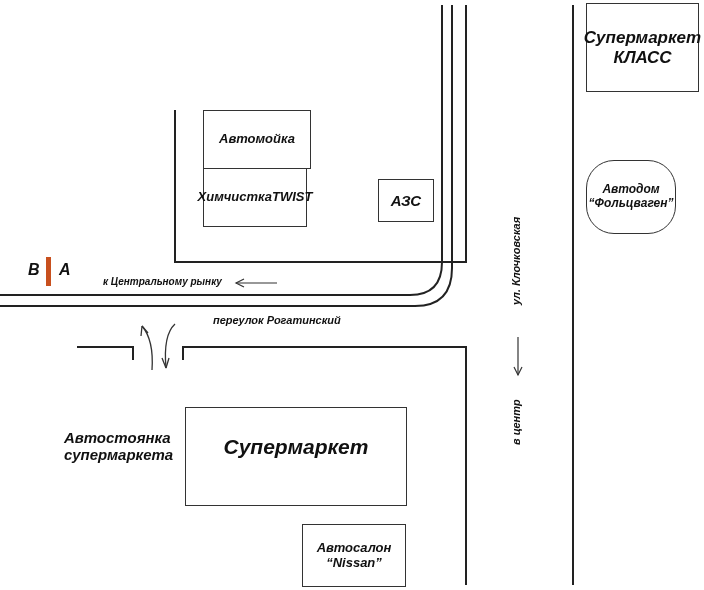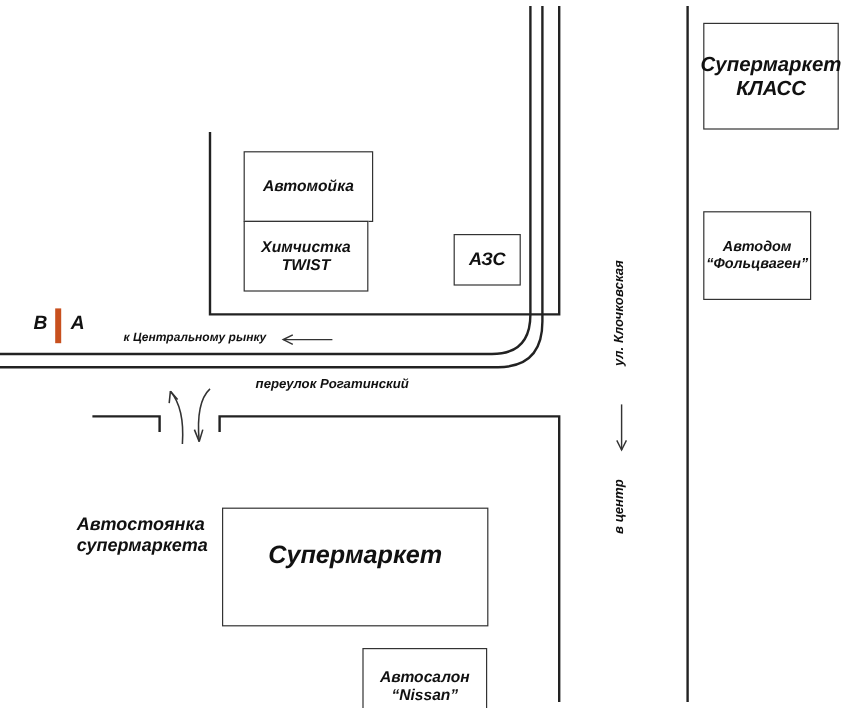--- a/index.html
+++ b/index.html
@@ -18,21 +18,20 @@
       border: 1.5px solid #333333;
       box-sizing: border-box;
       display: flex;
       align-items: center;
       justify-content: center;
       text-align: center;
       font-style: italic;
       font-weight: bold;
       background: #ffffff;
       line-height: 1.15;
-      margin-top: 16px;
     }
     .label {
       position: absolute;
       font-style: italic;
       font-weight: bold;
       white-space: nowrap;
       line-height: 1.15;
     }
     .vert {
       position: absolute;
@@ -73,35 +72,35 @@
 
     <rect x="46" y="257" width="5" height="29" fill="#c8501e"></rect>
   </svg>
 
   <div class="label" style="left:28px; top:261px; font-size:16px;">В</div>
   <div class="label" style="left:59px; top:261px; font-size:16px;">А</div>
 
   <div class="box" style="left:203px; top:110px; width:108px; height:59px; font-size:13px;">
     <span>Автомойка</span>
   </div>
-  <div class="box" style="left:203px; top:168px; width:104px; height:59px; font-size:13px; flex-direction:column;">
+  <div class="box" style="left:203px; top:168px; width:104px; height:59px; font-size:13px; flex-direction:row;">
     <span>Химчистка</span>
     <span>TWIST</span>
   </div>
 
   <div class="box" style="left:378px; top:179px; width:56px; height:43px; font-size:15px;">
     <span>АЗС</span>
   </div>
 
   <div class="box" style="left:586px; top:3px; width:113px; height:89px; font-size:17px; flex-direction:column; font-weight:bold;">
     <span>Супермаркет</span>
     <span>КЛАСС</span>
   </div>
 
-  <div class="box" style="left:586px; top:160px; width:90px; height:74px; font-size:12px; flex-direction:column; font-weight:bold;">
+  <div class="box" style="left:586px; top:160px; width:90px; height:74px; font-size:12px; flex-direction:column; font-weight:bold;border-radius:28px;">
     <span>Автодом</span>
     <span>“Фольцваген”</span>
   </div>
 
   <div class="box" style="left:185px; top:407px; width:222px; height:99px; font-size:21px; flex-direction:column; padding-bottom:18px;">
     <span>Супермаркет</span>
   </div>
 
   <div class="box" style="left:302px; top:524px; width:104px; height:63px; font-size:13px; flex-direction:column;">
     <span>Автосалон</span>

